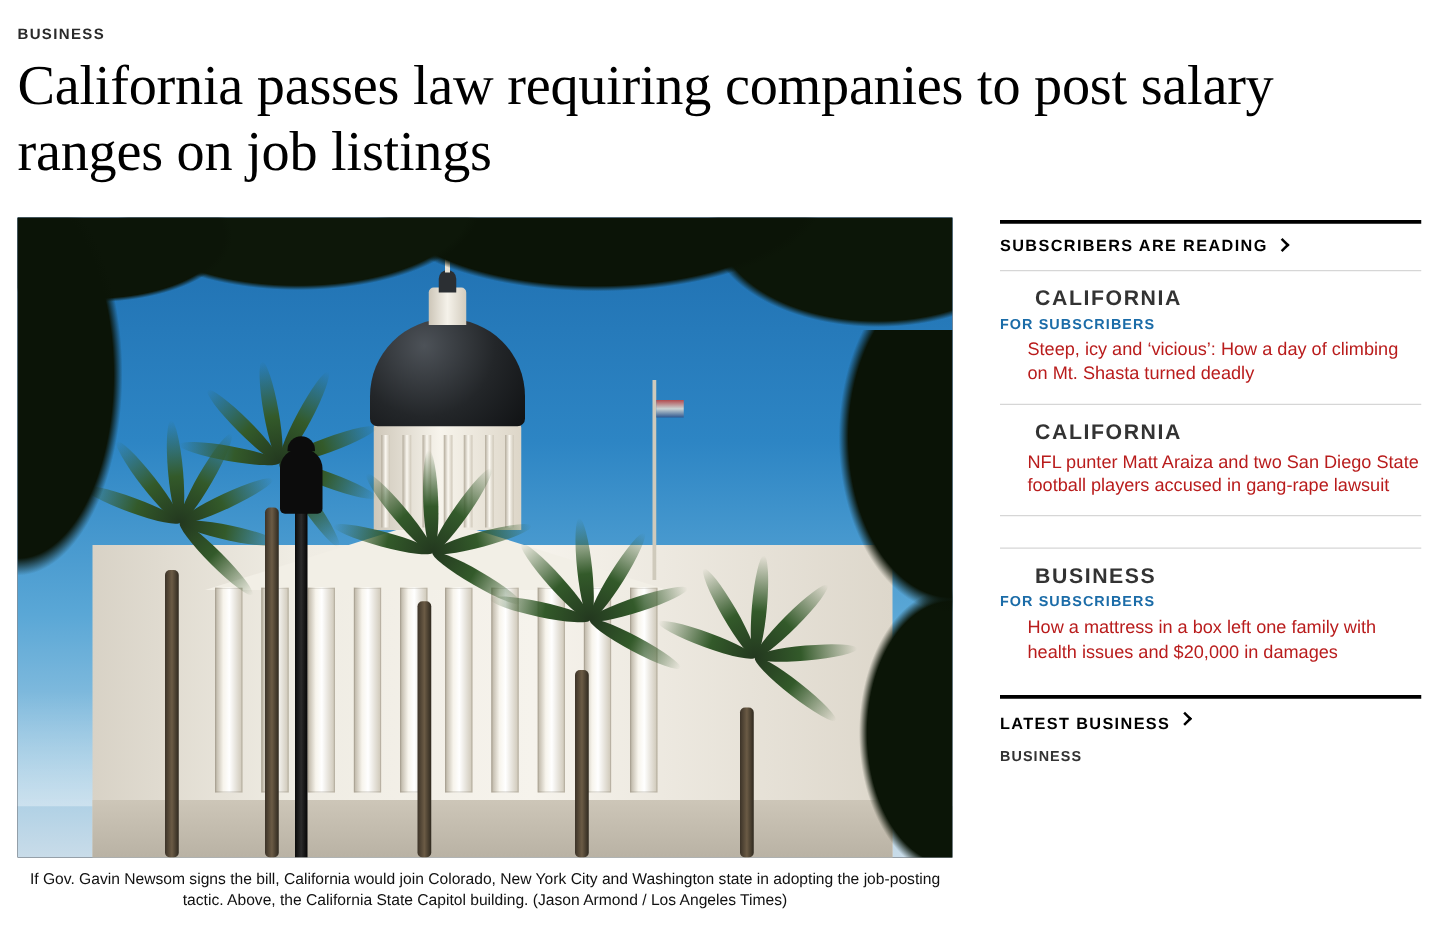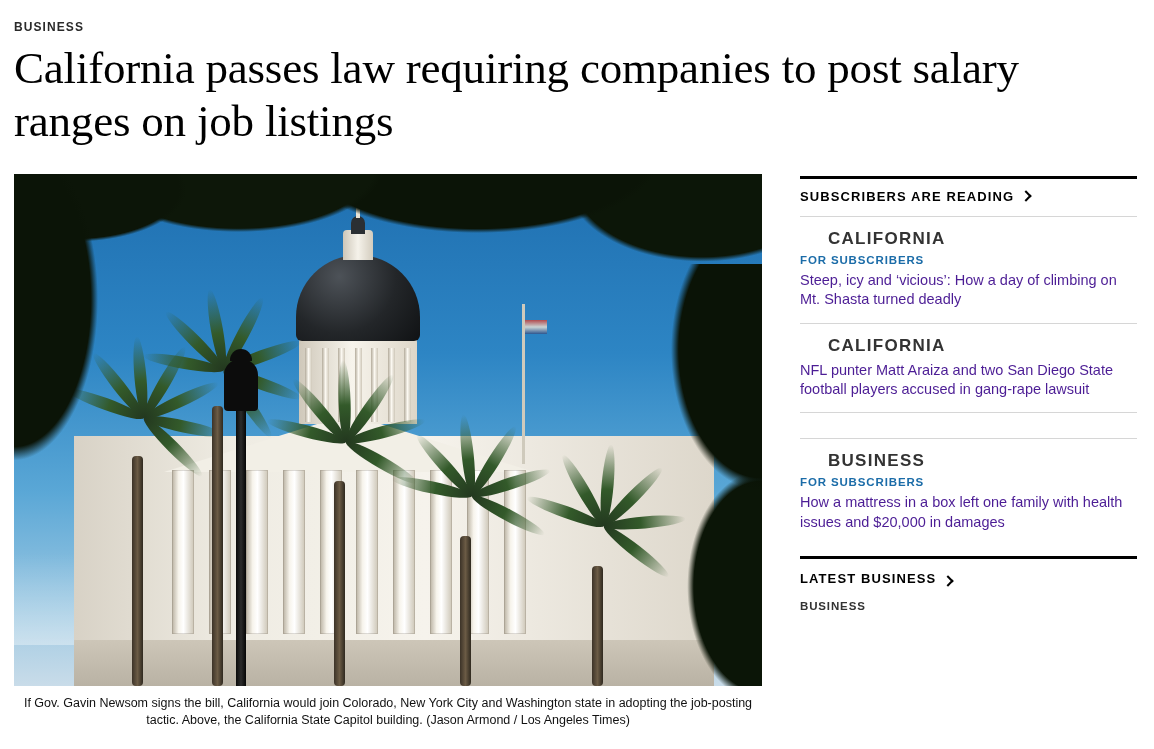--- a/index.html
+++ b/index.html
@@ -201,25 +201,25 @@
   .rail-item:first-of-type { border-top: none; }
   .rail-cat {
     font-size: 17px; font-weight: bold; letter-spacing: 0.075em;
     color: #333; margin-bottom: 5px; margin-left: 28px;
   }
   .rail-sub {
     font-size: 11.5px; font-weight: bold; letter-spacing: 0.075em;
     color: #1b6ca8; margin-bottom: 5px;
   }
   .rail-head {
-    font-size: 14.5px; line-height: 1.33; color: #4c1d95;
+    font-size: 14.5px; line-height: 1.33; color: #b91c1c; margin-left: 22px;
   }
   .rail-divider-heavy { border-top: 3px solid #000; margin-top: 11px; }
   .latest-title {
-    display:flex; align-items:flex-end; gap: 8px;
+    display:flex; align-items:flex-start; gap: 8px;
     font-size: 13px; font-weight: bold; letter-spacing: 0.085em;
     padding: 12px 0 14px 0;
   }
   .latest-cat {
     font-size: 11.5px; font-weight: bold; letter-spacing: 0.075em; color:#333;
   }
 </style>
 </head>
 <body>
 

